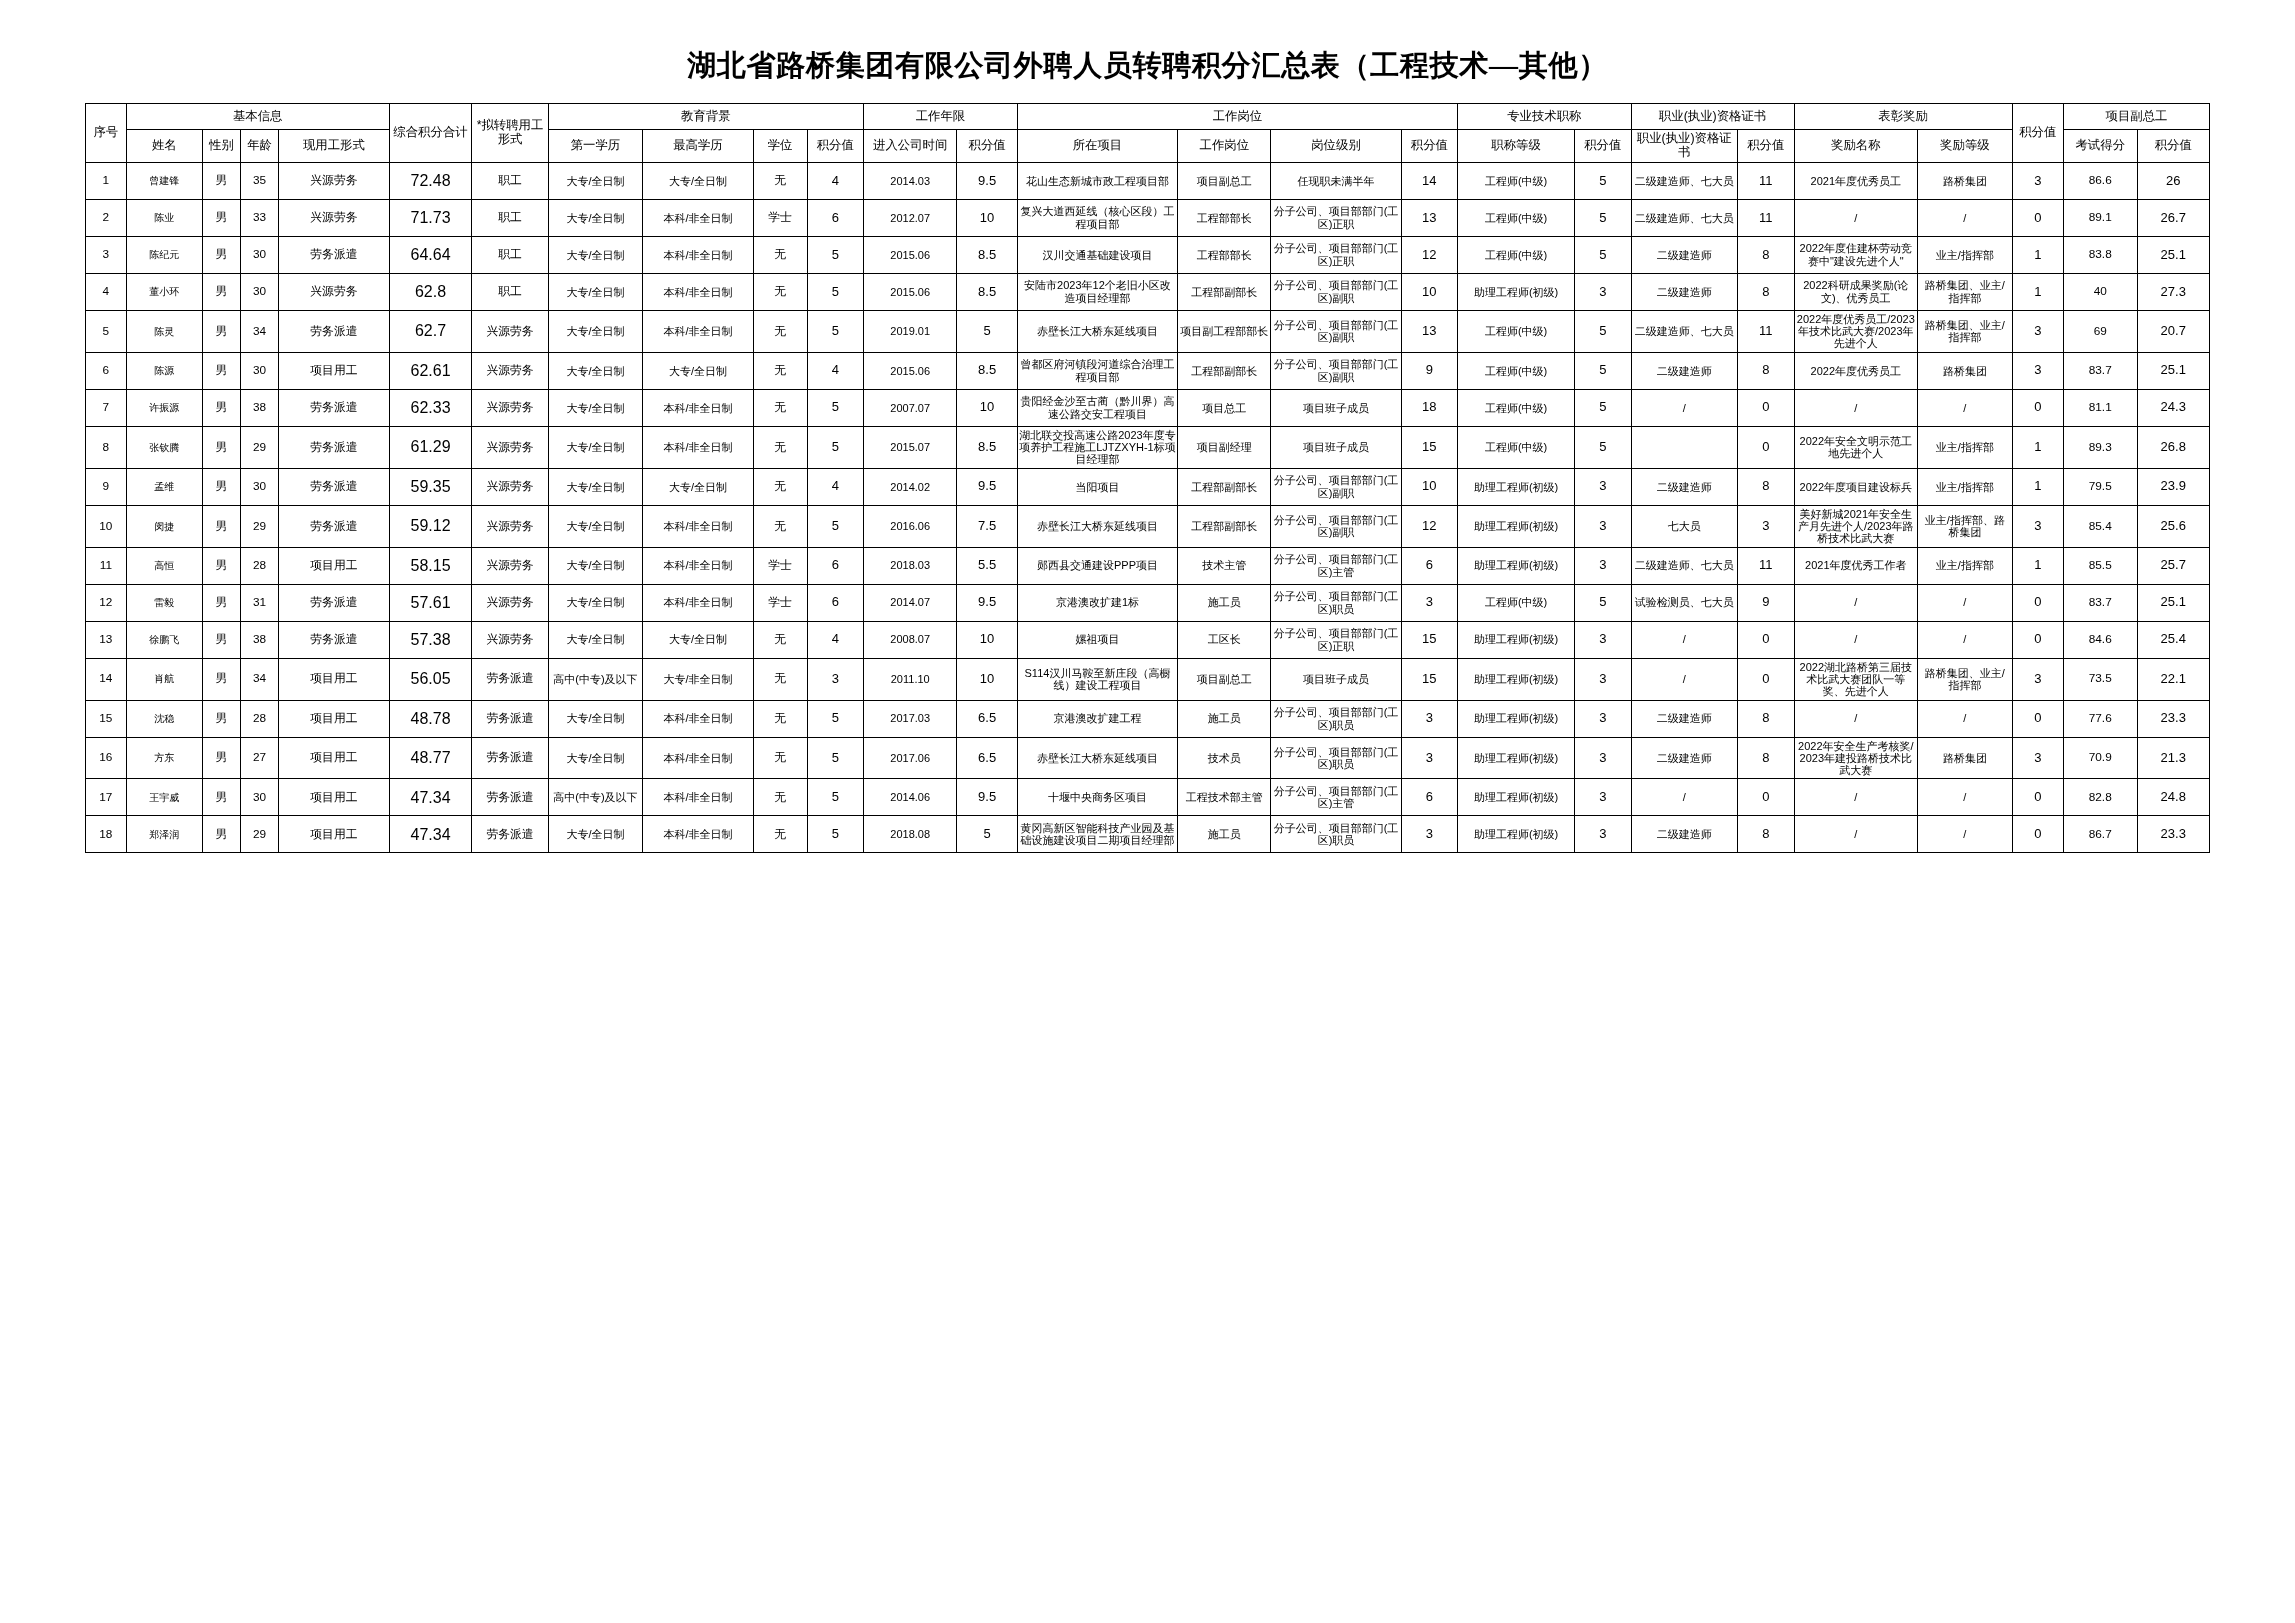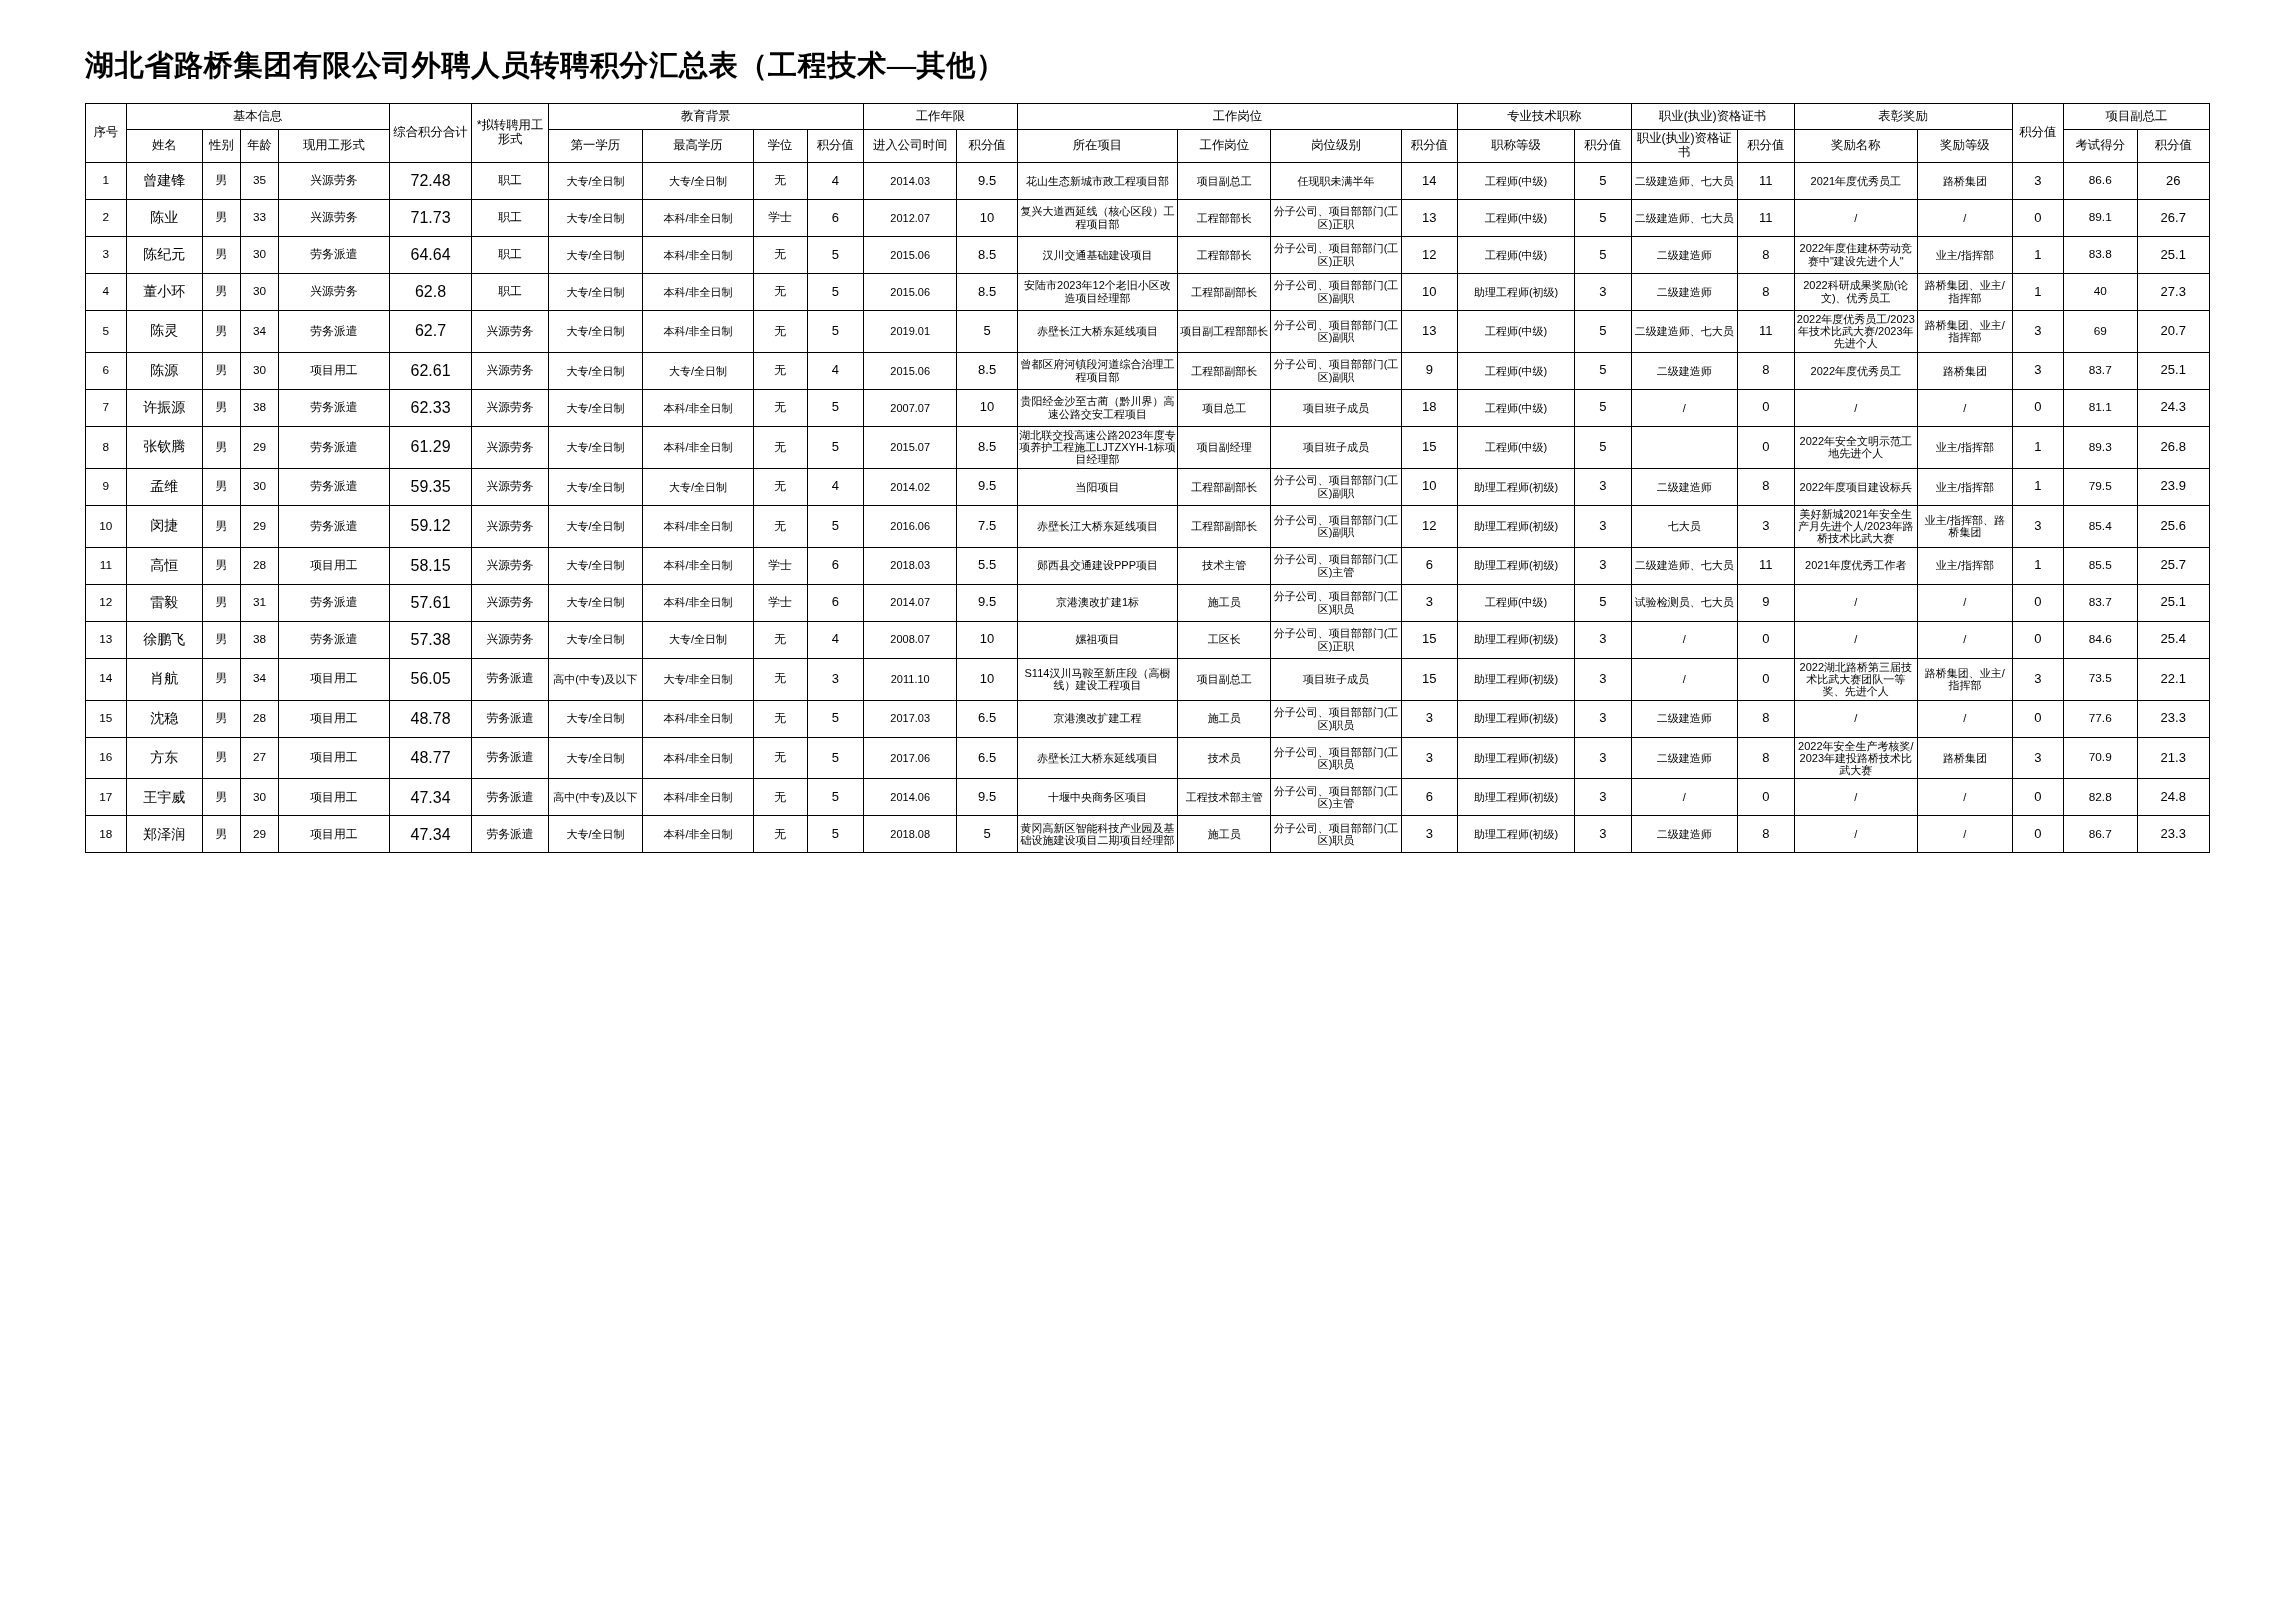--- a/index.html
+++ b/index.html
@@ -13,20 +13,21 @@
     font-family: "Liberation Sans", sans-serif;
     color: #000000;
   }
   .page {
     width: 2295px;
     height: 1623px;
     box-sizing: border-box;
     padding: 46px 85px 0 85px;
   }
   .doc-title {
+    text-align: center;
     font-size: 29px;
     font-weight: bold;
     letter-spacing: 0.7px;
     margin: 0 0 17px 0;
     font-family: "Liberation Serif", serif;
   }
   table.sheet {
     border-collapse: collapse;
     table-layout: fixed;
     width: 2125px;
@@ -41,21 +42,21 @@
     word-break: break-all;
     font-weight: normal;
   }
   thead td {
     font-weight: bold;
     font-size: 12.4px;
   }
   td.num { font-weight: bold; }
   td.score-total { font-weight: bold; font-size: 16px; }
   td.pts { font-weight: bold; font-size: 13px; }
-  td.name { font-size: 14px; }
+  td.name { font-size: 10px; }
   td.small { font-size: 11px; }
   .hdr-1 { height: 26px; }
   .hdr-2 { height: 30px; }
   tbody tr { height: 37px; }
 </style>
 </head>
 <body>
 
 <div class="page">
 

